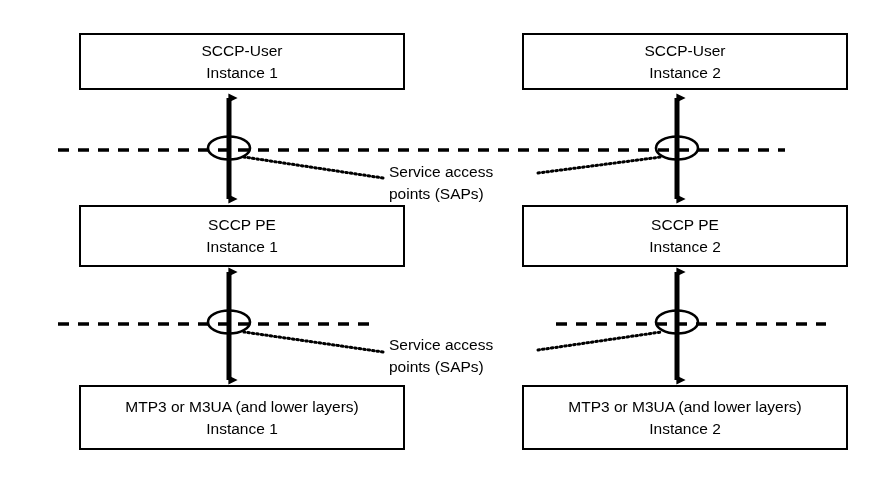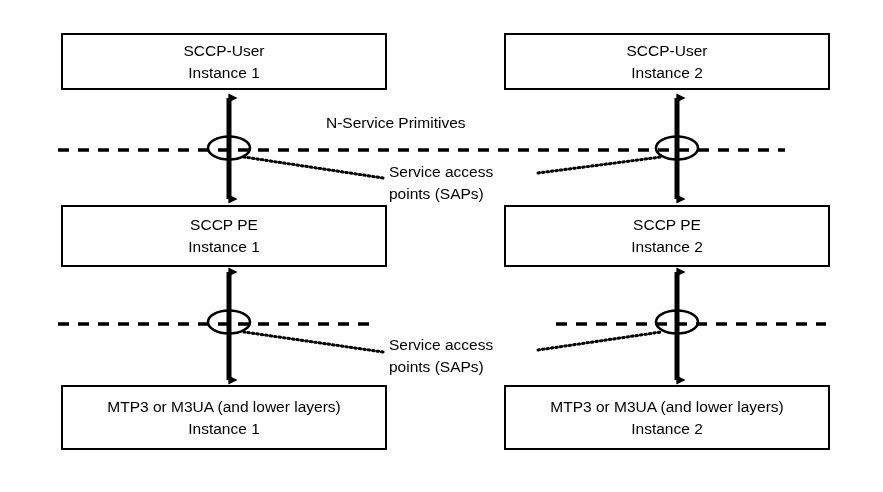--- a/index.html
+++ b/index.html
@@ -27,20 +27,21 @@
   .node-box {
     position: absolute;
     box-sizing: border-box;
     border: 2px solid #000000;
     background: #ffffff;
     display: flex;
     flex-direction: column;
     align-items: center;
     justify-content: center;
     z-index: 3;
+    margin-left: 18px;
   }
   .node-line {
     color: #000000;
     font-size: 15.5px;
     line-height: 22px;
     text-align: center;
     white-space: nowrap;
   }
   .free-label {
     position: absolute;
@@ -138,21 +139,20 @@
   <div class="node-box" style="left:61px; top:385px; width:326px; height:65px;">
     <div class="node-line">MTP3 or M3UA (and lower layers)</div>
     <div class="node-line">Instance 1</div>
   </div>
 
   <div class="node-box" style="left:504px; top:385px; width:326px; height:65px;">
     <div class="node-line">MTP3 or M3UA (and lower layers)</div>
     <div class="node-line">Instance 2</div>
   </div>
 
-  <div class="free-label" style="left:326px; top:112px;">N-Service Primitives</div>
 
 
   <div class="free-label" style="left:389px; top:161px;">Service access</div>
   <div class="free-label" style="left:389px; top:183px;">points (SAPs)</div>
 
   <div class="free-label" style="left:389px; top:334px;">Service access</div>
   <div class="free-label" style="left:389px; top:356px;">points (SAPs)</div>
 
 </div>
 

